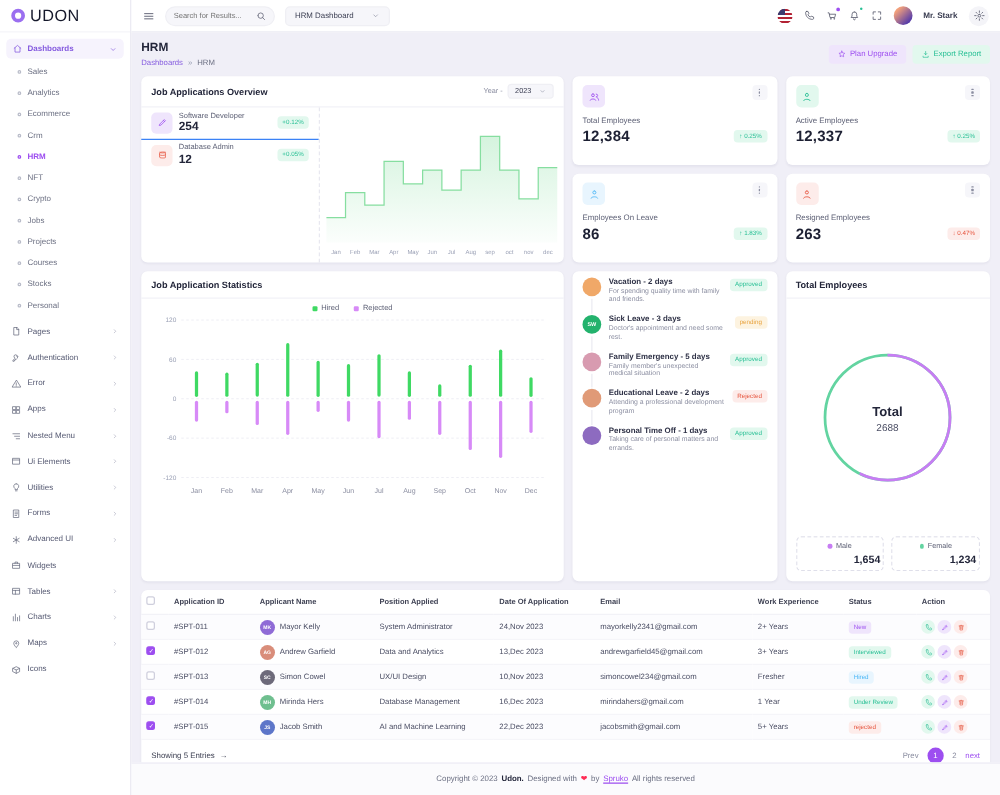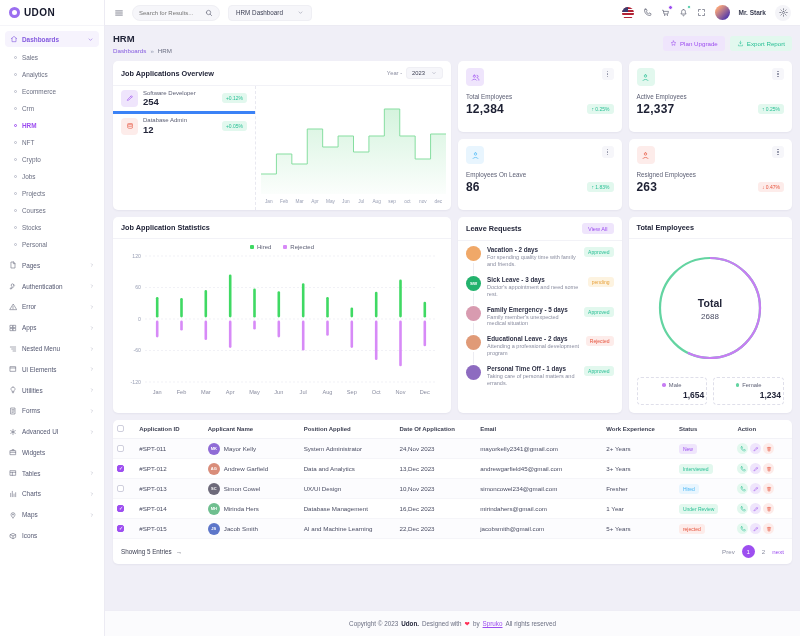--- a/index.html
+++ b/index.html
@@ -3,21 +3,21 @@
 <meta charset="utf-8">
 <style>
 *{box-sizing:border-box;margin:0;padding:0}
 html,body{width:800px;height:636px;overflow:hidden}
 body{font-family:"Liberation Sans","DejaVu Sans",sans-serif;background:#f0eff7;color:#2e3146}
 .app{display:flex;width:800px;height:636px}
 
 .sidebar{width:105px;min-width:105px;background:#fff;border-right:1px solid #ecebf3;display:flex;flex-direction:column}
 .logo{height:26px;display:flex;align-items:center;gap:4px;padding:0 9px;border-bottom:1px solid #f5f5f9}
 .logo-mark{width:11px;height:11px;border-radius:50%;border:3px solid #9b6ff0}
-.logo-text{font-weight:bold;font-size:10px;letter-spacing:.4px;color:#15182b}
+.logo-text{font-weight:normal;font-size:13px;letter-spacing:.4px;color:#15182b}
 .side-nav{flex:1;padding:5px 5px;overflow:hidden}
 .side-group{display:flex;align-items:center;gap:4px;background:#f6f3fd;color:#845adf;border-radius:4px;padding:4px 5px;font-size:6.4px;font-weight:bold;cursor:pointer}
 .side-group .gi{display:flex;color:#845adf}
 .side-group .chev{margin-left:auto;display:flex}
 .side-sub{list-style:none;margin:2px 0 2px}
 .side-sub li{display:flex;align-items:center;gap:5px;padding:5px 5px 5px 9px;font-size:6.4px;color:#6b6f82;cursor:pointer}
 .side-sub li .bullet{width:3px;height:3px;border:1px solid #b9bcc9;border-radius:50%;flex:none}
 .side-sub li.active{color:#9d4ef0;font-weight:bold}
 .side-sub li.active .bullet{border-color:#9d4ef0}
 .menu-list{list-style:none;margin-top:1px}
@@ -50,28 +50,28 @@
 .bc-cur{color:#6b6f82}
 .ph-actions{margin-left:auto;display:flex;gap:5px}
 .btn{display:flex;align-items:center;gap:3px;border:none;border-radius:3px;font-size:6.2px;padding:4px 7px;cursor:pointer;font-family:inherit}
 .btn-upgrade{background:#efe5fc;color:#9d4ef0}
 .btn-export{background:#e2f8ee;color:#26bf94}
 .card{background:#fff;border-radius:5px;box-shadow:0 1px 2px rgba(25,25,60,.05)}
 .card-head{display:flex;align-items:center;padding:6px 8px;border-bottom:1px solid #f2f2f7}
 .card-title{font-size:7.3px;font-weight:bold;color:#23263a;flex:1}
 .row1{display:grid;grid-template-columns:338px 1fr;gap:7px;margin-bottom:7px}
 .stats-grid{display:grid;grid-template-columns:1fr 1fr;grid-template-rows:1fr 1fr;gap:7px}
-.row2{display:grid;grid-template-columns:338px 1fr 1fr;gap:7px;margin-bottom:7px;height:196px}
+.row2{display:grid;grid-template-columns:338px 1fr 1fr;gap:7px;margin-bottom:7px;height:248px}
 
 .year-wrap{display:flex;align-items:center;gap:4px}
 .year-label{font-size:5.8px;color:#8a8da0}
 .year-select{display:flex;align-items:center;gap:6px;background:#f6f6fa;border:1px solid #efeff4;border-radius:3px;font-size:5.8px;color:#3b3e52;padding:2px 5px;cursor:pointer}
 .ov-body{display:flex;height:124px}
 .ov-list{width:142px}
-.role-item{display:flex;align-items:center;gap:5px;padding:3.6px 8px;border-bottom:3px solid #3b82f6}
+.role-item{display:flex;align-items:center;gap:5px;padding:3.6px 8px;border-bottom:1px solid #3b82f6}
 .role-item:last-child{border-bottom:none}
 .role-ic{width:17px;height:17px;border-radius:4px;display:flex;align-items:center;justify-content:center;flex:none}
 .role-info{flex:1;min-width:0}
 .role-name{font-size:6px;color:#5d6075;white-space:nowrap}
 .role-value{font-size:9.5px;font-weight:bold;color:#23263a;margin-top:.5px}
 .pill{font-size:5px;padding:2px 4px;border-radius:3px;white-space:nowrap}
 .t-primary{background:#efe5fc;color:#9d4ef0}
 .t-success{background:#e2f8ee;color:#26bf94}
 .t-info{background:#e8f5fe;color:#49b6f5}
 .t-danger{background:#fdecea;color:#e6533c}
@@ -684,24 +684,20 @@
                 <text x="279.5" y="144" text-anchor="middle" font-size="5.6" fill="#8a8da0">Nov</text>
                 <rect x="278.2" y="29.6" width="2.6" height="37.8" rx="1.3" fill="#3fd963"></rect>
                 <rect x="278.2" y="70.6" width="2.6" height="45.7" rx="1.3" fill="#d78af7"></rect>
                 <text x="303.8" y="144" text-anchor="middle" font-size="5.6" fill="#8a8da0">Dec</text>
                 <rect x="302.5" y="51.7" width="2.6" height="15.8" rx="1.3" fill="#3fd963"></rect>
                 <rect x="302.5" y="70.6" width="2.6" height="25.7" rx="1.3" fill="#d78af7"></rect>
               </svg></div>
         </div>
 
         <div class="card leave-card">
-          <div class="card-head">
-            <span class="card-title">Leave Requests</span>
-            <button class="btn-viewall">View All</button>
-          </div>
           <div class="lv-list" id="leave-list">
               <div class="lv-item">
                 <span class="lv-avatar" style="background:#f0a868"></span>
                 <div class="lv-main">
                   <div class="lv-title">Vacation - 2 days</div>
                   <div class="lv-desc">For spending quality time with family and friends.</div>
                 </div>
                 <span class="pill t-success">Approved</span>
               </div>
               <div class="lv-item">

